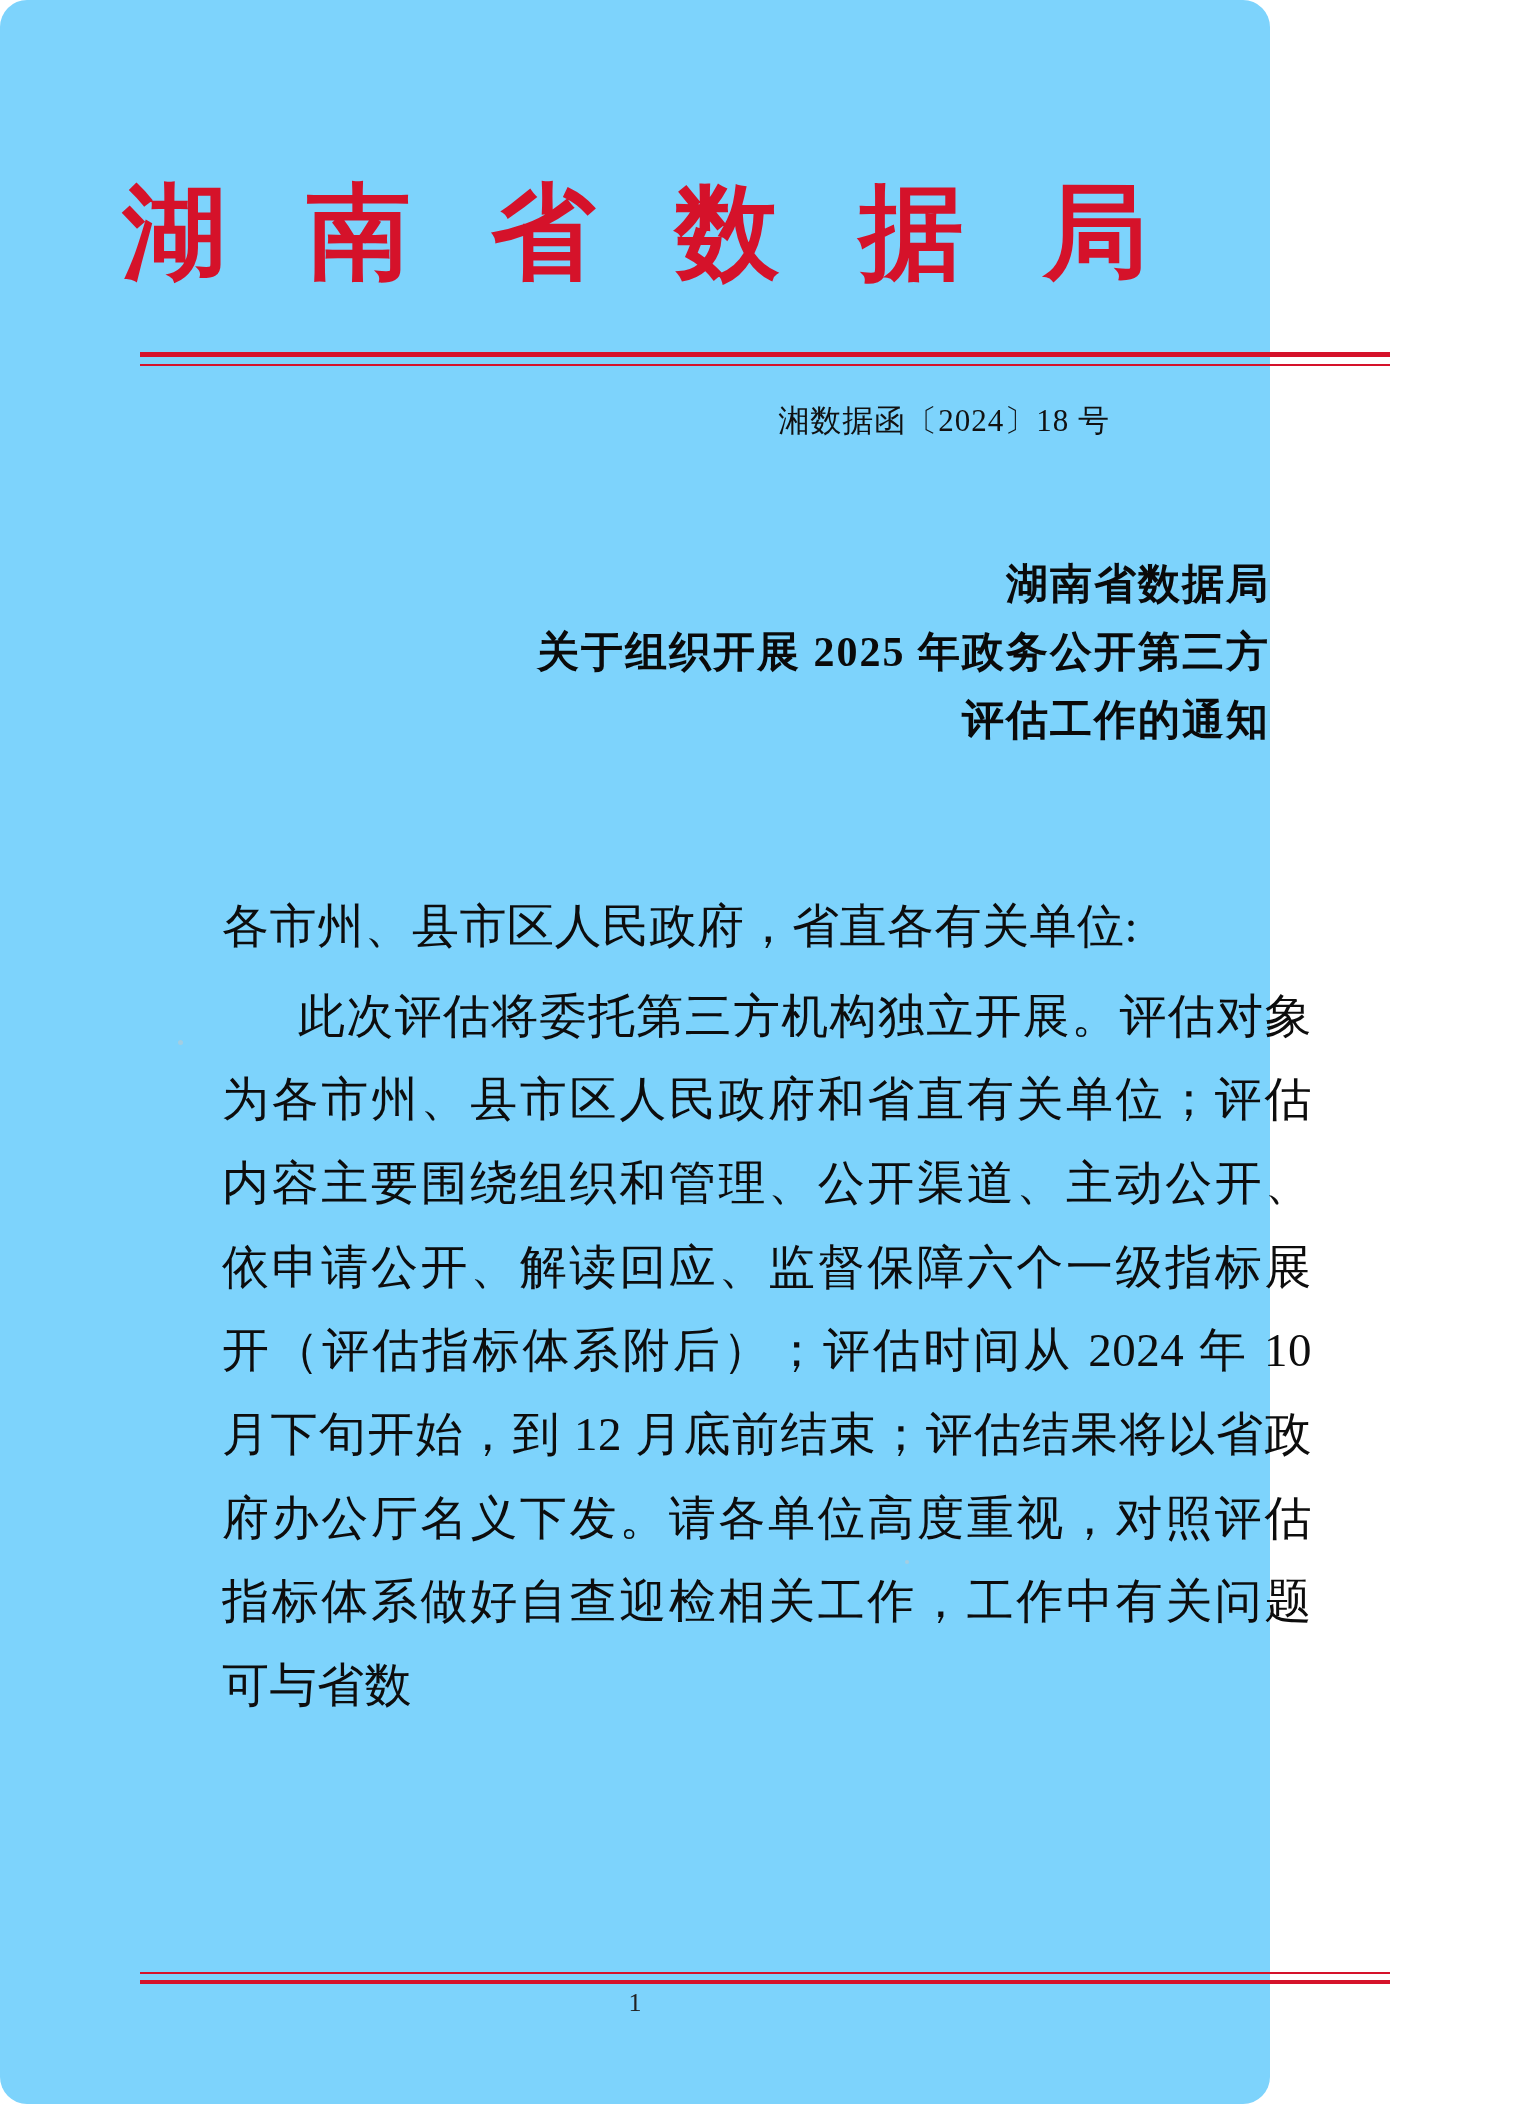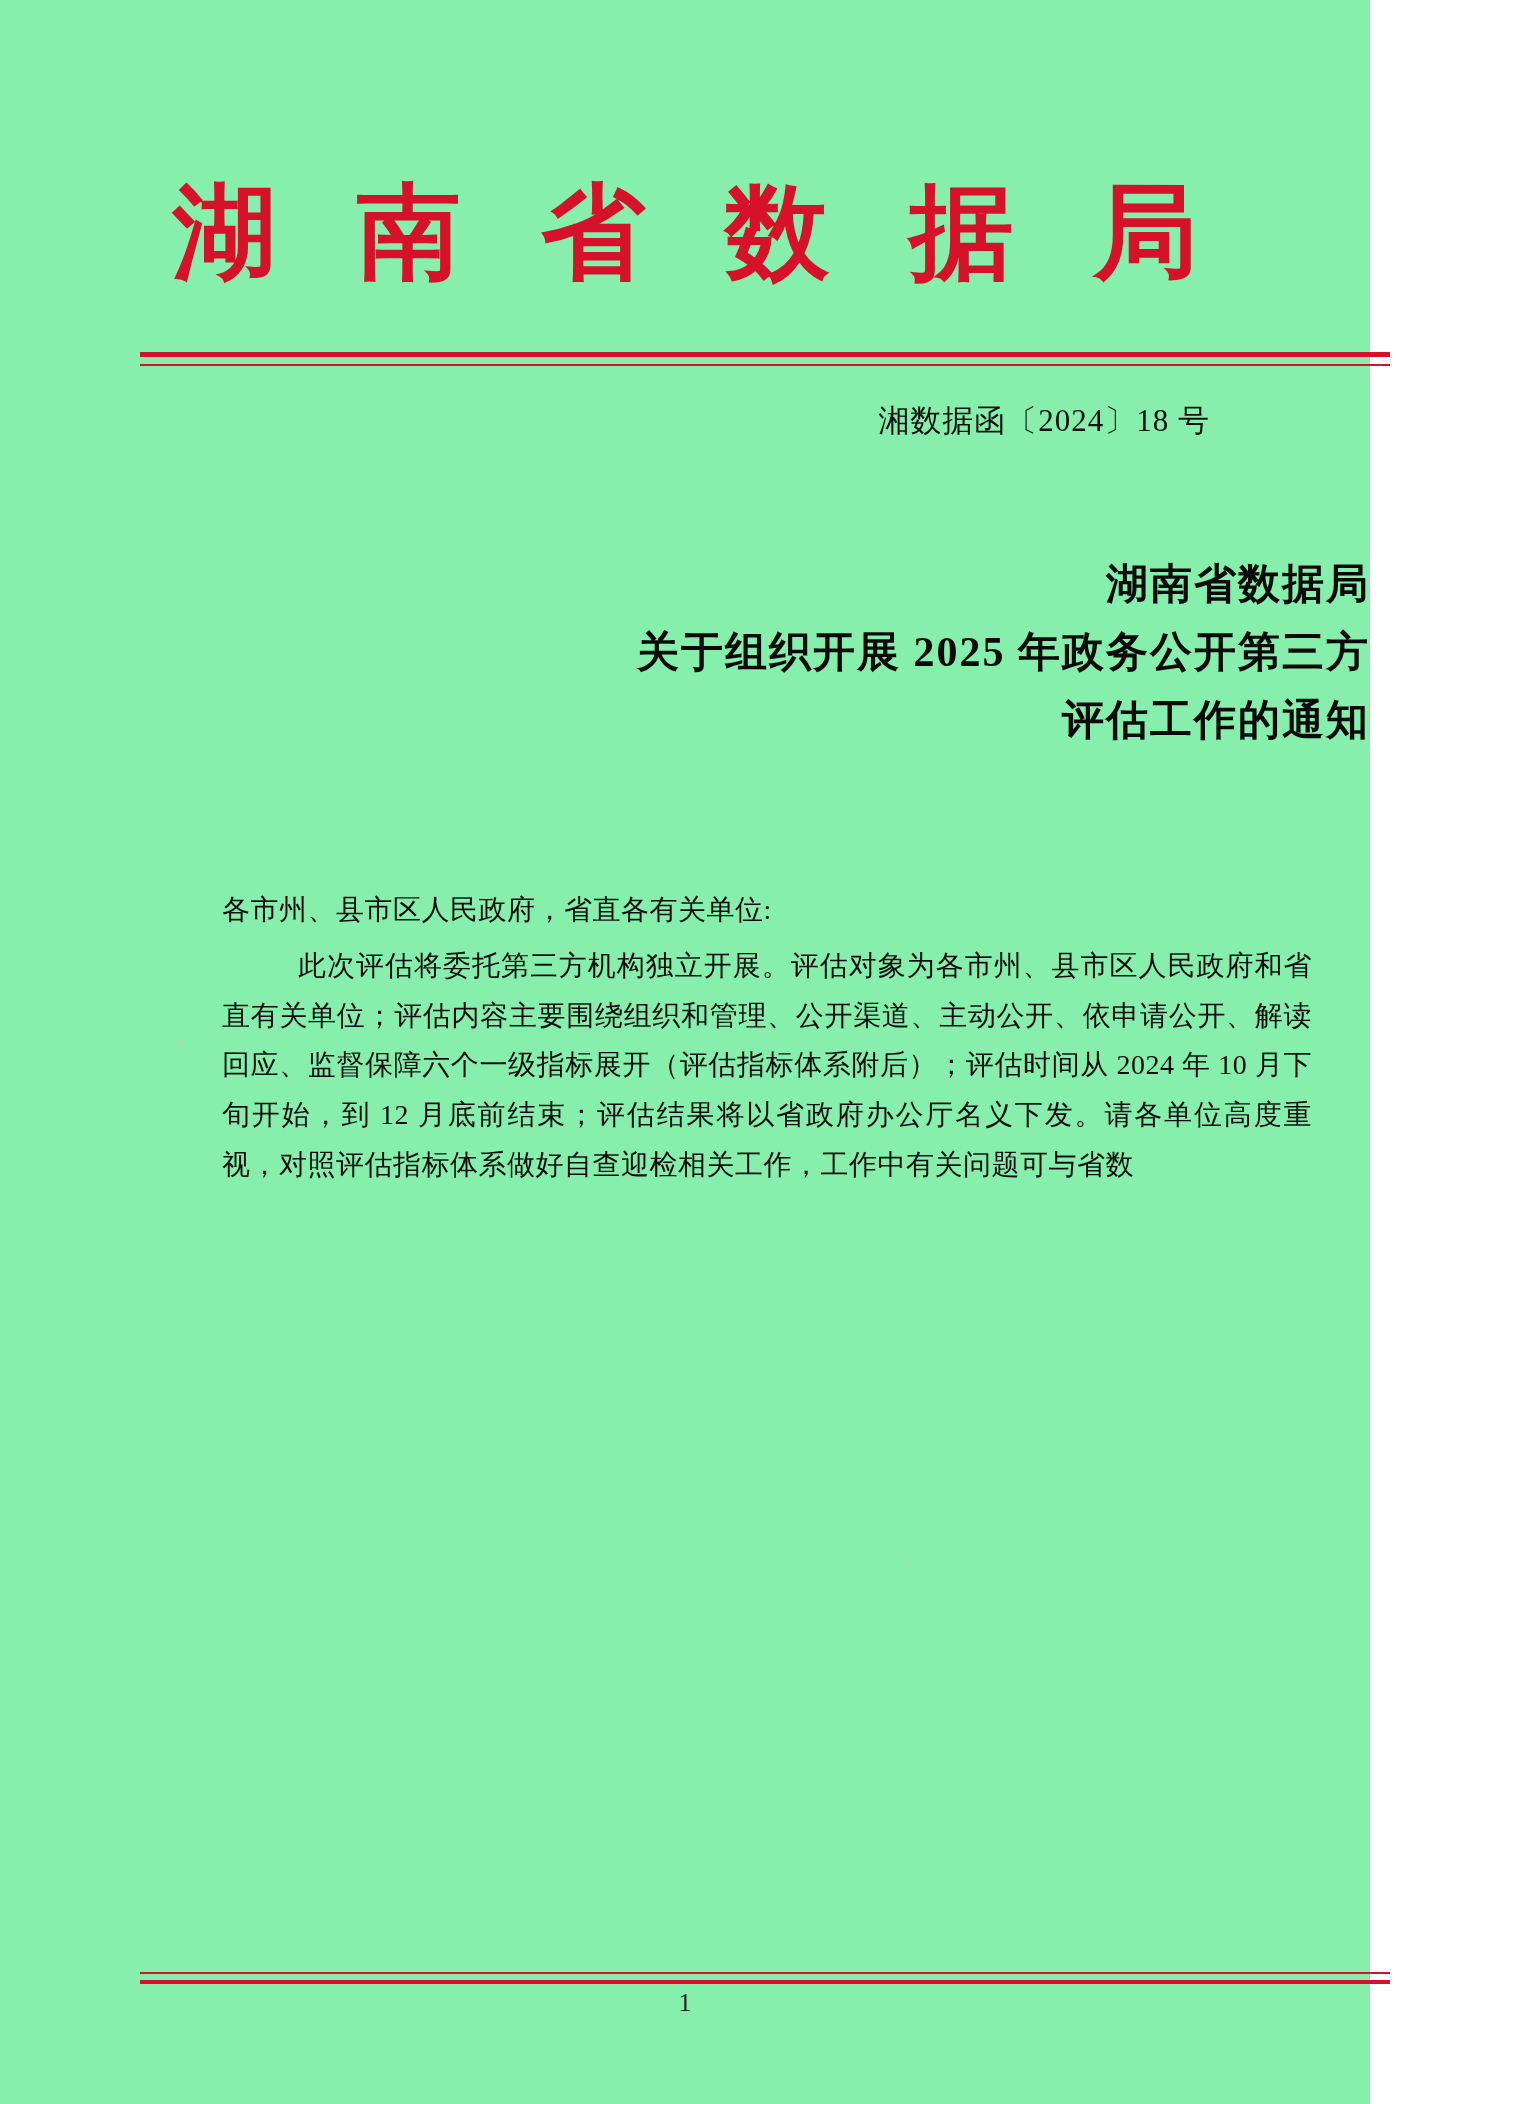--- a/index.html
+++ b/index.html
@@ -13,23 +13,24 @@
     font-family: "Liberation Serif", "DejaVu Serif", serif;
     color: #111111;
     position: relative;
     overflow: hidden;
   }
 
   .page {
     position: absolute;
     top: 0;
     left: 0;
-    width: 1370px;
+    width: 1270px;
     height: 2104px;
-    background: #86efac;
+    background: #7dd3fc;
+    border-radius: 27px;
   }
 
   
   .letterhead {
     position: absolute;
     top: 175px;
     left: 0;
     width: 100%;
     text-align: center;
   }
@@ -89,21 +90,21 @@
   .title-block div {
     white-space: nowrap;
   }
 
   
   .body-text {
     position: absolute;
     top: 885px;
     left: 222px;
     width: 1090px;
-    font-size: 28px;
+    font-size: 47px;
     line-height: 1.78;
     letter-spacing: 0.5px;
     color: #0d0d0d;
     text-align: justify;
     text-justify: inter-ideograph;
   }
   .body-text p {
     margin: 0 0 6px 0;
   }
   .indent {

